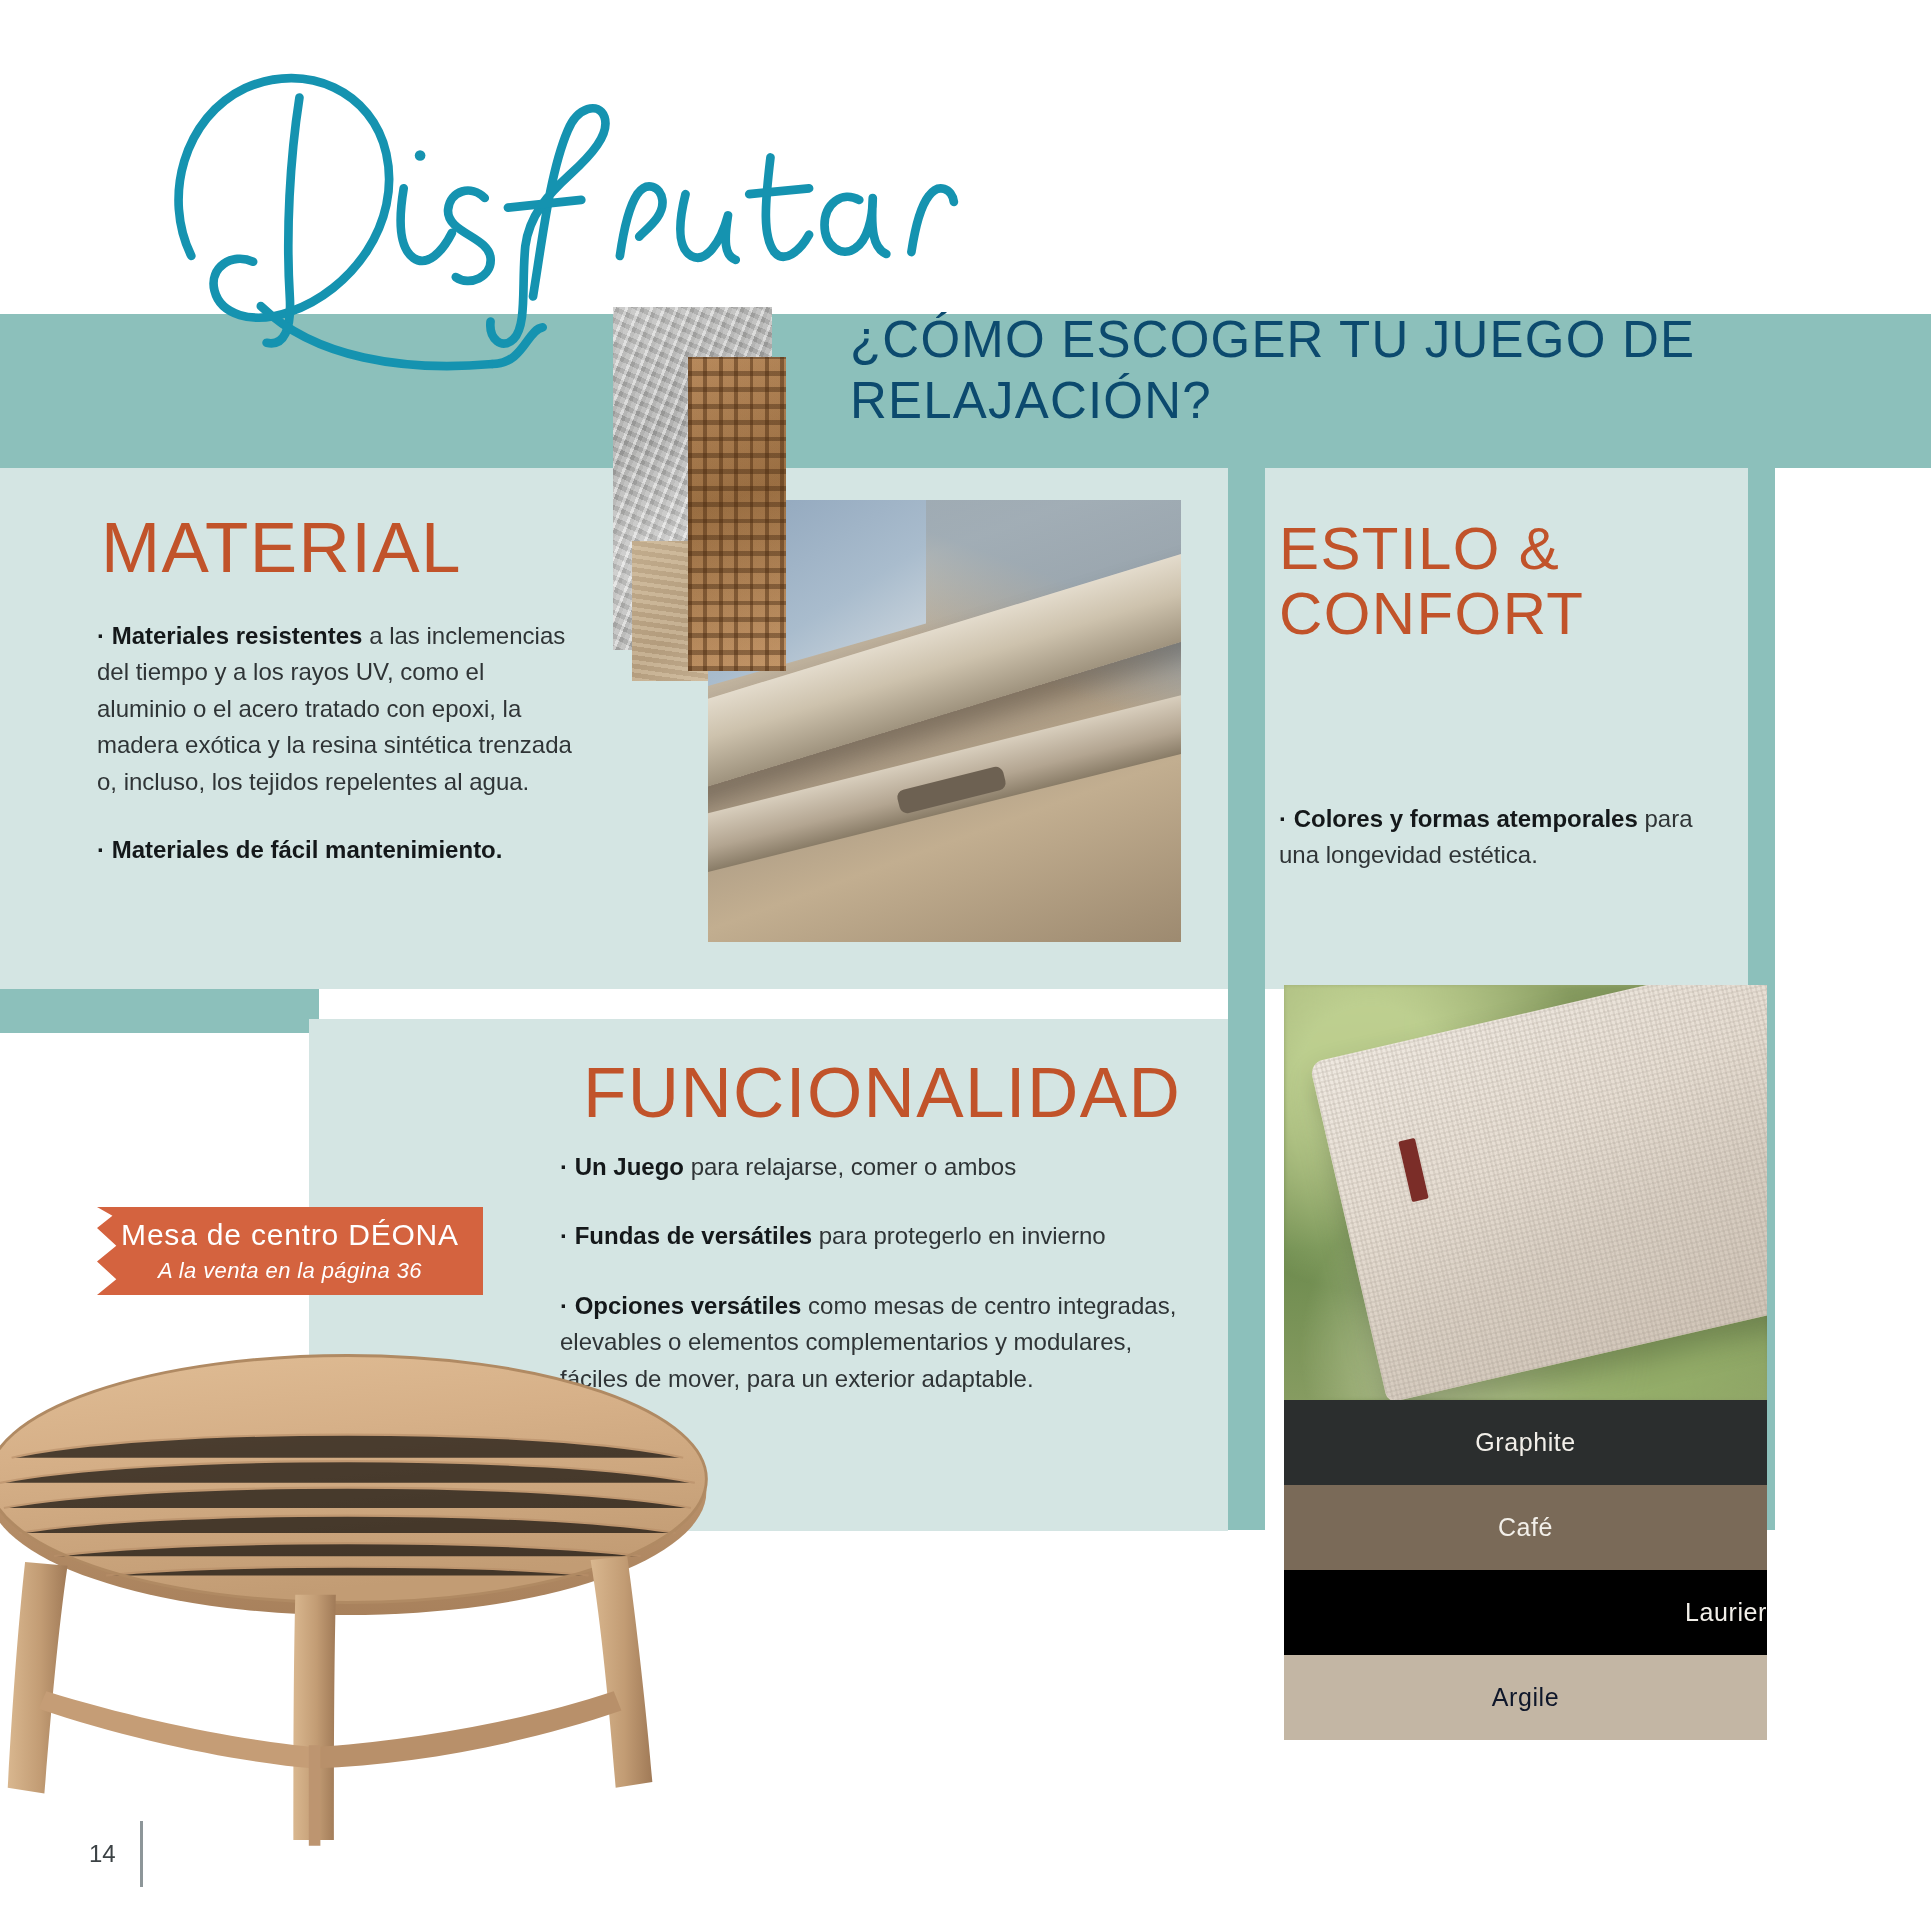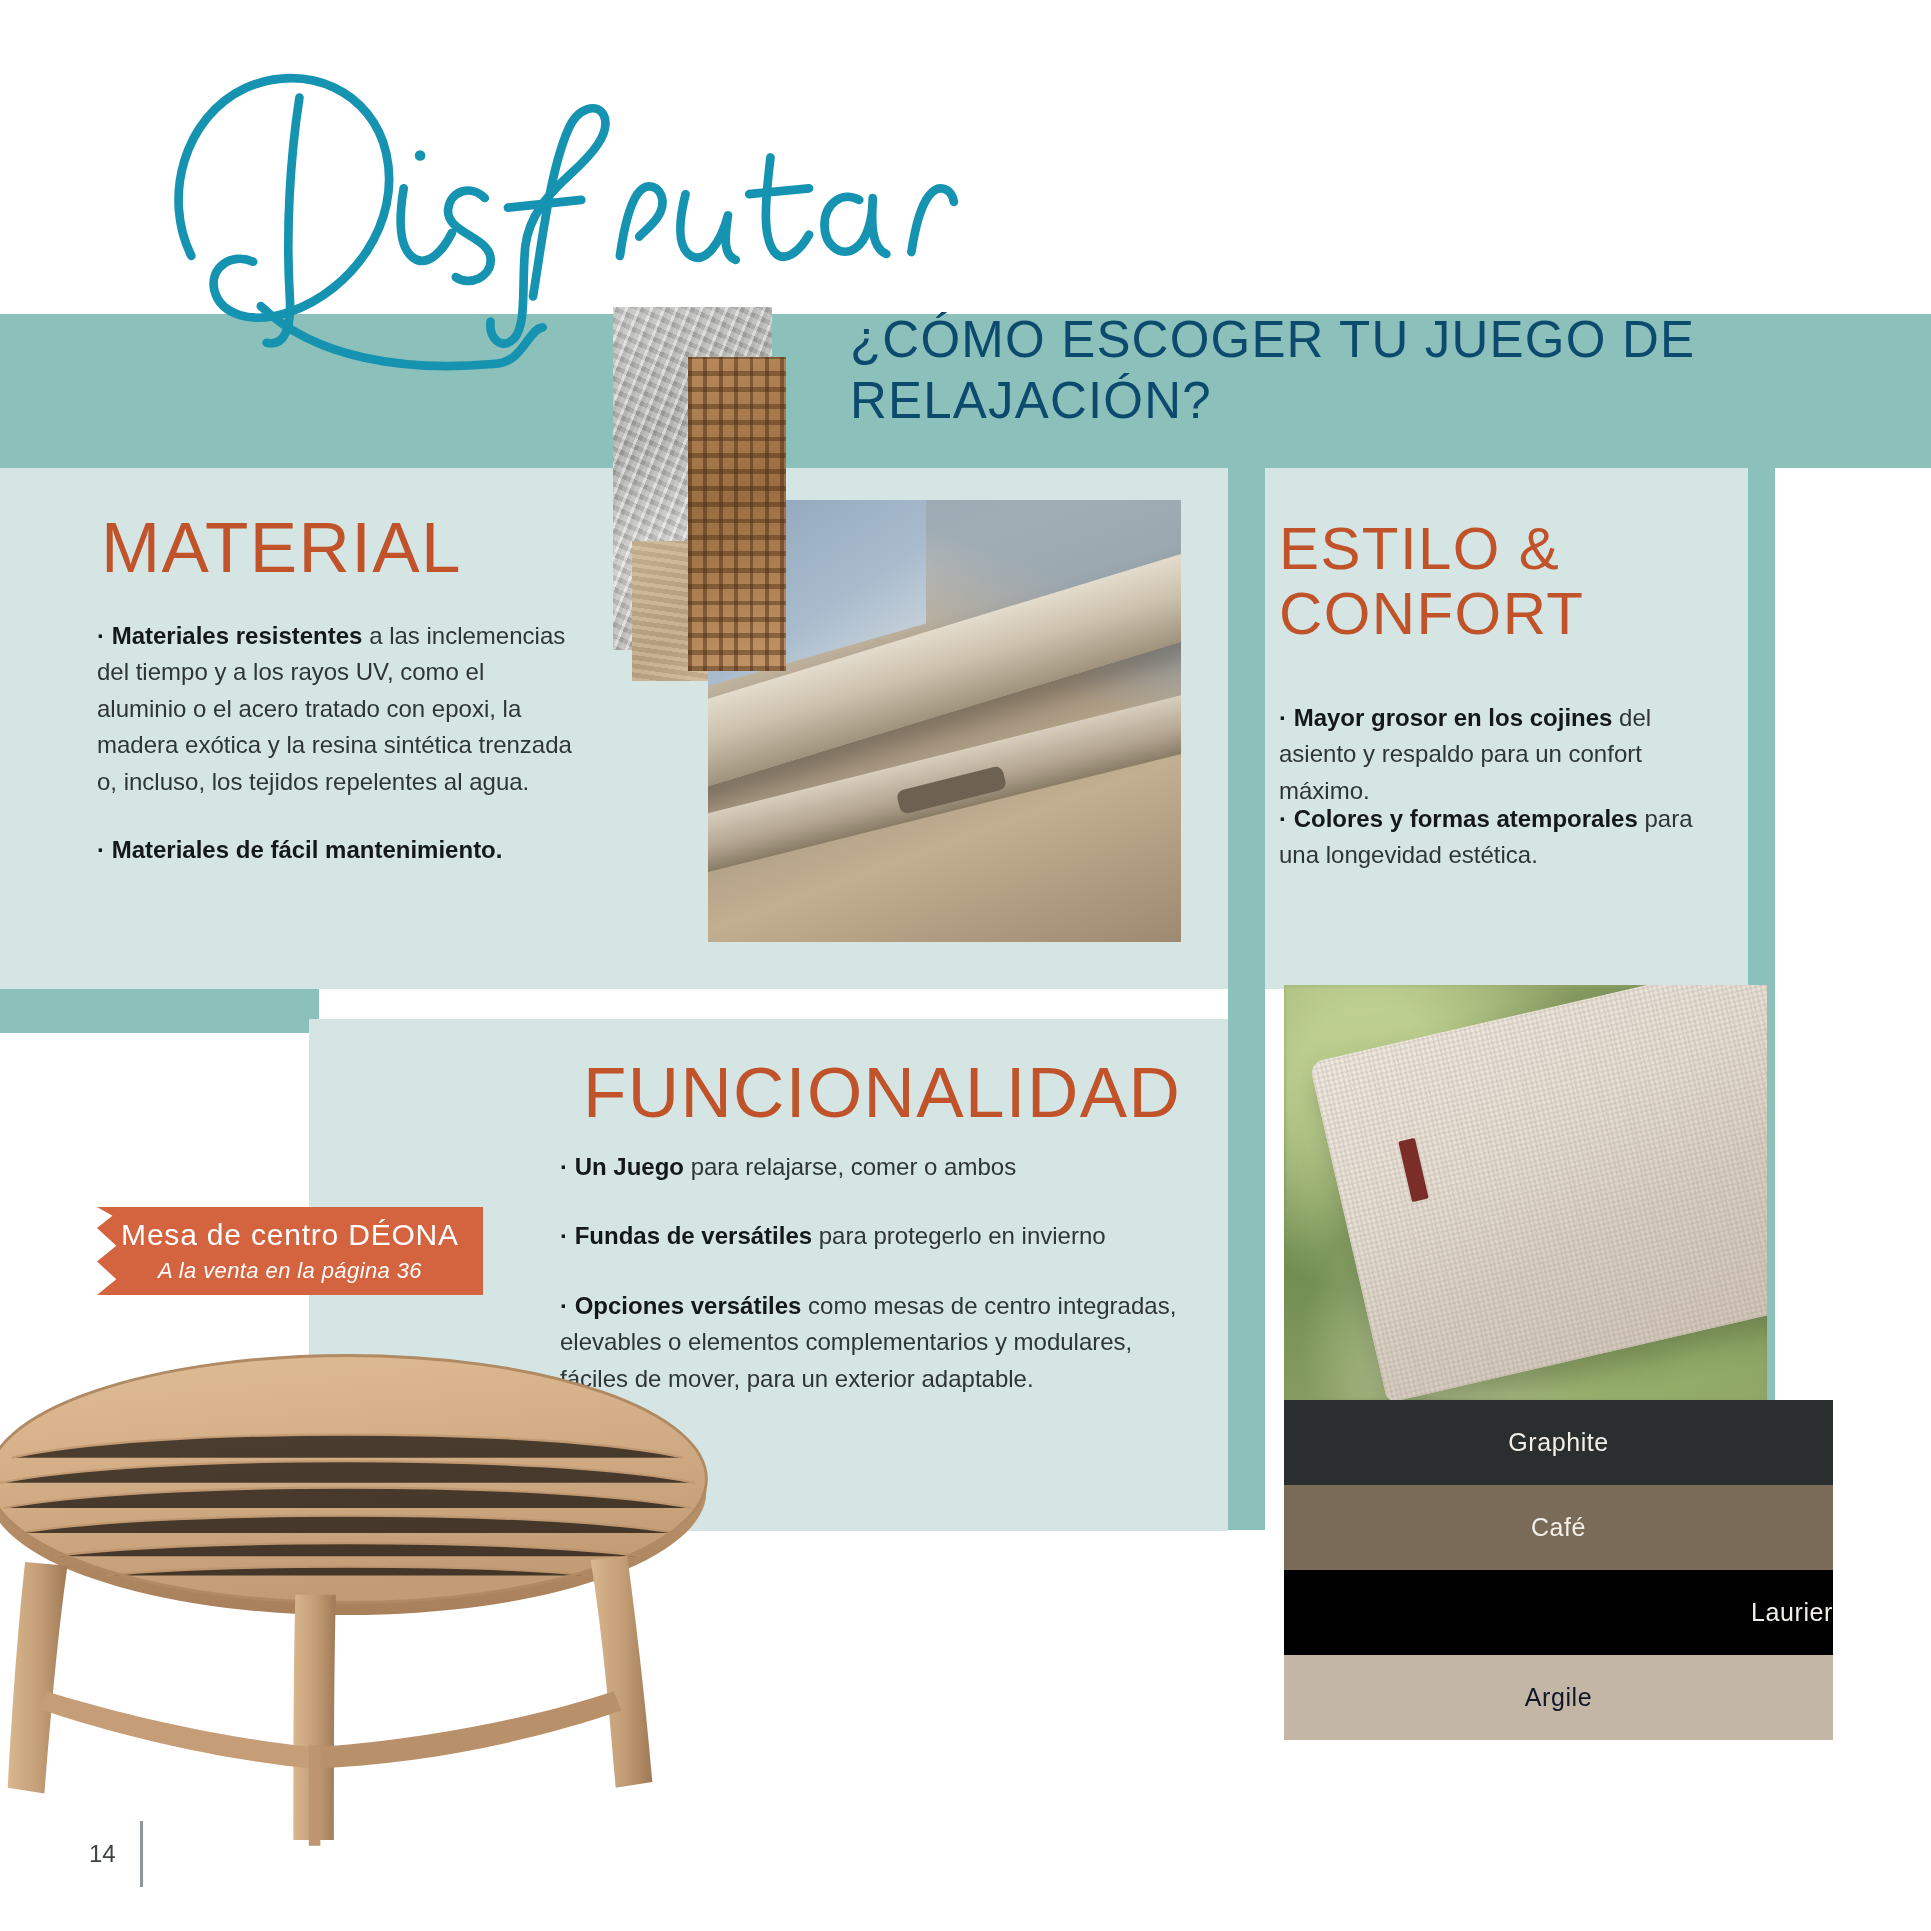--- a/index.html
+++ b/index.html
@@ -163,21 +163,21 @@
       repeating-linear-gradient(90deg, rgba(150,140,128,.18) 0 1.9px, rgba(0,0,0,0) 1.9px 4.8px),
       repeating-linear-gradient(0deg, rgba(150,140,128,.14) 0 1.9px, rgba(0,0,0,0) 1.9px 4.8px);
     border-radius:13.5px;
   }
   #photo-cushion .tag {
     position:absolute; left:25%; top:37%; width:3.6%; height:15%;
     background:#7b2d28; border-radius:1.9px; transform:rotate(-13deg);
   }
 
   
-  #swatches { position:absolute; left:1284px; top:1400px; width:549px; z-index:21; }
+  #swatches { position:absolute; left:1284px; top:1400px; width:483px; z-index:21; }
   .swatch {
     height:85px; display:flex; align-items:center; justify-content:center;
     color:#f2efe9; font-size:25px; letter-spacing:0.6px; font-weight:400;
   }
 
   
   #ribbon {
     position:absolute; left:97px; top:1207px; width:386px; height:88px;
     background:#d4633f;
     z-index:45;
@@ -268,23 +268,20 @@
   <div class="body-text" id="material-body">
     <b>· Materiales resistentes</b><span> a las inclemencias del tiempo y a los rayos UV, como el aluminio o el acero tratado con epoxi, la madera exótica y la resina sintética trenzada o, incluso, los tejidos repelentes al agua.</span>
   </div>
   <div class="body-text" id="material-body2">
     <b>· Materiales de fácil mantenimiento.</b>
   </div>
 
   <div class="panel-heading" id="estilo-heading">
     <div>ESTILO &amp;</div>
     <div>CONFORT</div>
-  </div>
-  <div class="body-text" id="estilo-b1">
-    <b>· Mayor grosor en los cojines</b><span> del asiento y respaldo para un confort máximo.</span>
   </div>
   <div class="body-text" id="estilo-b2">
     <b>· Colores y formas atemporales</b><span> para una longevidad estética.</span>
   </div>
 
   <div class="panel-heading" id="func-heading">FUNCIONALIDAD</div>
   <div class="body-text" id="func-body">
     <p><b>· Un Juego</b><span> para relajarse, comer o ambos</span></p>
     <p><b>· Fundas de versátiles</b><span>  para protegerlo en invierno</span></p>
     <p><b>· Opciones versátiles</b><span> como mesas de centro integradas, elevables o elementos complementarios y modulares, fáciles de mover, para un exterior adaptable.</span></p>

